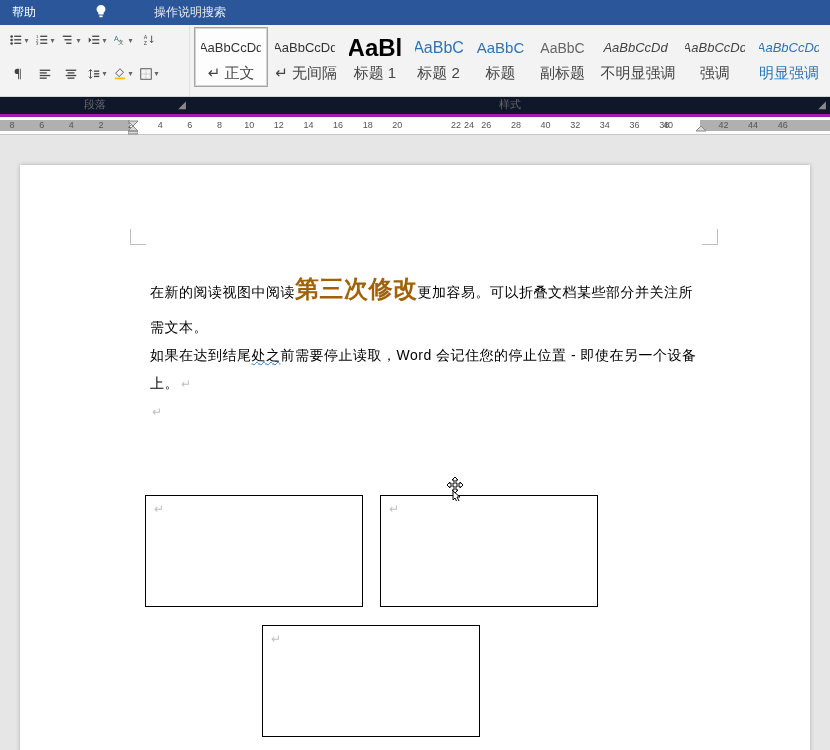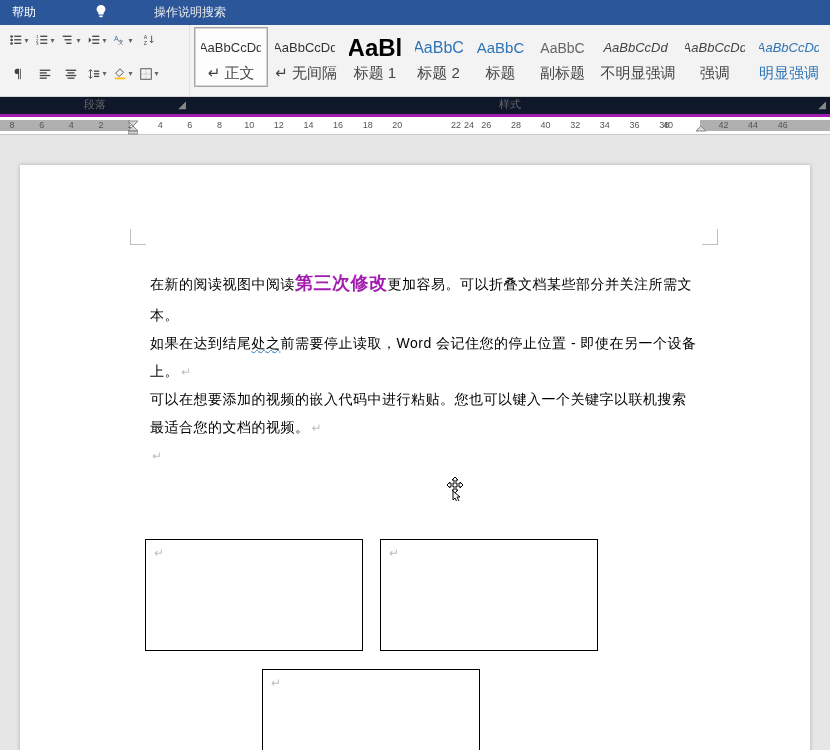--- a/index.html
+++ b/index.html
@@ -40,21 +40,21 @@
 .ruler-indent { position: absolute; top: 0; width: 8px; height: 18px; }
 .ruler-indent svg { display: block; }
 
 .doc-area { position: absolute; top: 135px; left: 0; right: 0; bottom: 0; overflow: auto; background: #e6e6e6; }
 .page { background: #fff; width: 790px; margin: 30px auto 0 auto; min-height: 900px; box-shadow: 0 0 4px rgba(0,0,0,0.25); position: relative; padding: 100px 110px 60px 130px; }
 .corner { position: absolute; width: 16px; height: 16px; }
 .corner.tl { top: 64px; left: 110px; border-left: 1px solid #bfbfbf; border-bottom: 1px solid #bfbfbf; }
 .corner.tr { top: 64px; right: 92px; border-right: 1px solid #bfbfbf; border-bottom: 1px solid #bfbfbf; }
 
 .para { font-size: 14px; color: #000; line-height: 2; letter-spacing: 0.5px; }
-.red-big { color: #a21caf; font-size: 18px; font-weight: bold; }
+.red-big { color: #a16207; font-size: 24px; font-weight: bold; }
 .red-big2 { color: #ff0000; font-size: 18px; font-weight: bold; }
 .wavy { text-decoration: underline wavy #2e74b5; text-decoration-thickness: 1px; }
 .pmark { color: #bfbfbf; font-size: 12px; margin-left: 2px; }
 
 .boxes { position: relative; margin-top: 70px; }
 .tbox { position: absolute; border: 1px solid #000; background: #fff; }
 .tbox .pm { position: absolute; top: 6px; left: 8px; color: #bfbfbf; font-size: 12px; }
 .tb1 { left: -5px; top: 0; width: 218px; height: 112px; }
 .tb2 { left: 230px; top: 0; width: 218px; height: 112px; }
 .tb3 { left: 112px; top: 130px; width: 218px; height: 112px; }
@@ -268,23 +268,20 @@
   <div class="page">
     <div class="corner tl"></div>
     <div class="corner tr"></div>
 
     <p class="para">
       <span>在新的阅读视图中阅读</span><span class="red-big">第三次修改</span><span>更加容易。可以折叠文档某些部分并关注所需文本。</span>
     </p>
     <p class="para">
       <span>如果在达到结尾</span><span class="wavy">处之</span><span>前需要停止读取，Word  会记住您的停止位置  -  即使在另一个设备上。</span><span class="pmark">↵</span>
     </p>
-    <p class="para">
-      <span>可以在想要添加的视频的嵌入代码中进行粘贴。您也可以键入一个关键字以联机搜索最适合您的文档的视频。</span><span class="pmark">↵</span>
-    </p>
     <p class="para"><span class="pmark">↵</span></p>
 
     <div class="boxes">
       <div class="tbox tb1">
           <span class="pm">↵</span>
         </div>
       <div class="tbox tb2">
           <span class="pm">↵</span>
         </div>
       <div class="tbox tb3">

